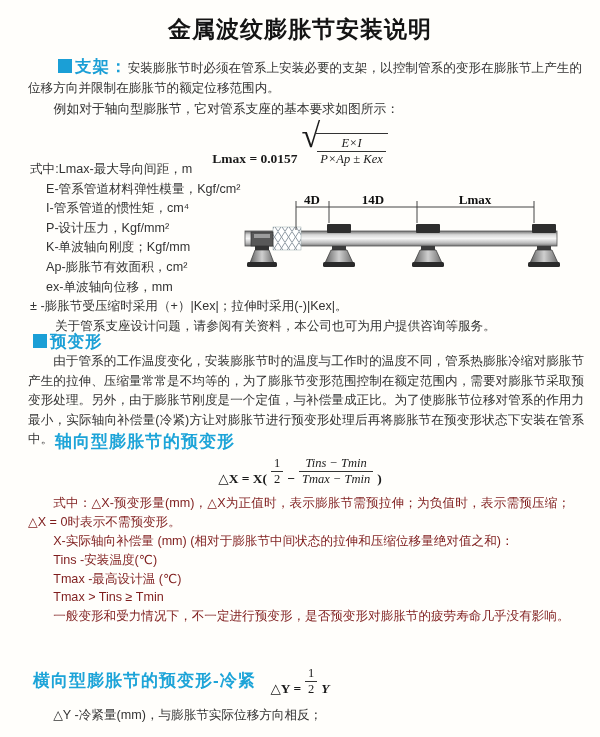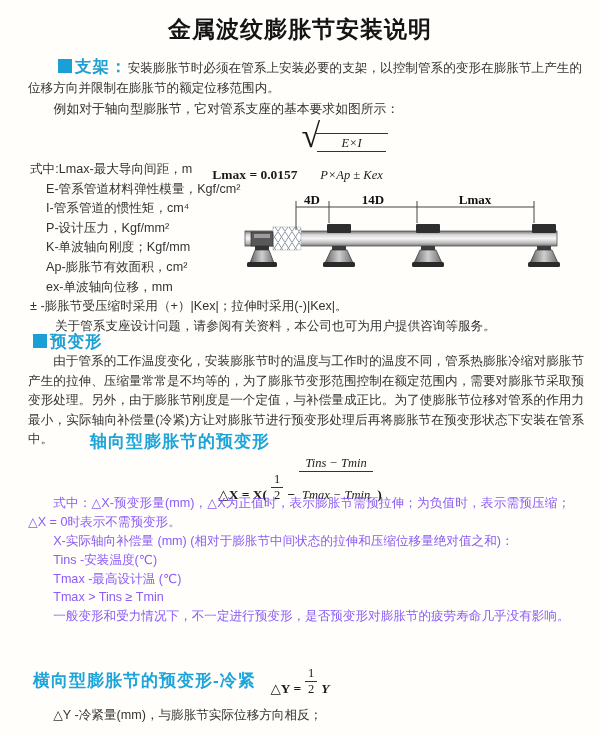--- a/index.html
+++ b/index.html
@@ -23,34 +23,34 @@
   .para1{left:28px;right:18px;top:57px;}
   .para1 .lead-indent{display:inline-block;width:30px;}
   .example{left:28px;right:18px;top:101px;text-indent:2em;font-size:12.8px;color:#333;}
   .formula{left:0;right:0;text-align:center;color:#1a1a1a;}
   .fwrap{display:inline-flex;align-items:flex-end;gap:4px;
     font-family:"Liberation Serif","DejaVu Serif",serif;font-size:13.5px;}
   .f-lhs,.f-rhs,.f-op{font-weight:bold;}
   .frac{display:inline-flex;flex-direction:column;text-align:center;line-height:1.2;font-size:12.5px;}
   .frac .num{border-bottom:1px solid #333;padding:0 3px;display:block;}
   .frac .den{padding:0 3px;display:block;}
-  .it{font-style:italic;gap:16px;}
+  .it{font-style:italic;}
   .rad{font-size:34px;line-height:0.85;font-weight:400;margin-right:-5px;transform:translateY(2px);}
   .radbody{border-top:1.5px solid #333;padding:1px 2px 0 2px;display:inline-block;}
   .defs{left:30px;top:160px;width:330px;font-size:12.6px;}
   .defs p{margin:0;line-height:19.6px;white-space:nowrap;color:#333;}
   .defs p.ind{padding-left:16px;}
   .defs p.note-last{padding-left:25px;white-space:normal;width:540px;}
   .diagram{left:243px;top:193px;}
   .sec2{left:33px;top:331px;}
   .predeform-body{left:28px;right:16px;top:352px;text-indent:2em;}
   .sub-heading{color:#1da4d8;font-size:17px;font-weight:bold;letter-spacing:1px;}
-  .axial-h{left:55px;top:430px;margin-left:35px;}
+  .axial-h{left:55px;top:430px;}
   .f2{top:456px;}
-  .axial-notes{left:28px;right:30px;top:494px;font-size:12.6px;color:#8b5cf6;}
+  .axial-notes{left:28px;right:30px;top:494px;font-size:12.6px;color:#7f1d1d;}
   .axial-notes p{margin:0;line-height:19px;text-indent:2em;text-align:justify;}
   .axial-notes p.tline{line-height:18.6px;text-align:left;}
   .lateral-h{left:33px;top:625px;margin-top:44px;}
   .f3{top:666px;}
   .lateral-note{left:28px;top:707px;font-size:12.6px;text-indent:2em;color:#333;}
   svg text{font-family:"Liberation Serif","DejaVu Serif",serif;font-weight:bold;fill:#111;}
 </style>
 </head>
 <body>
 

